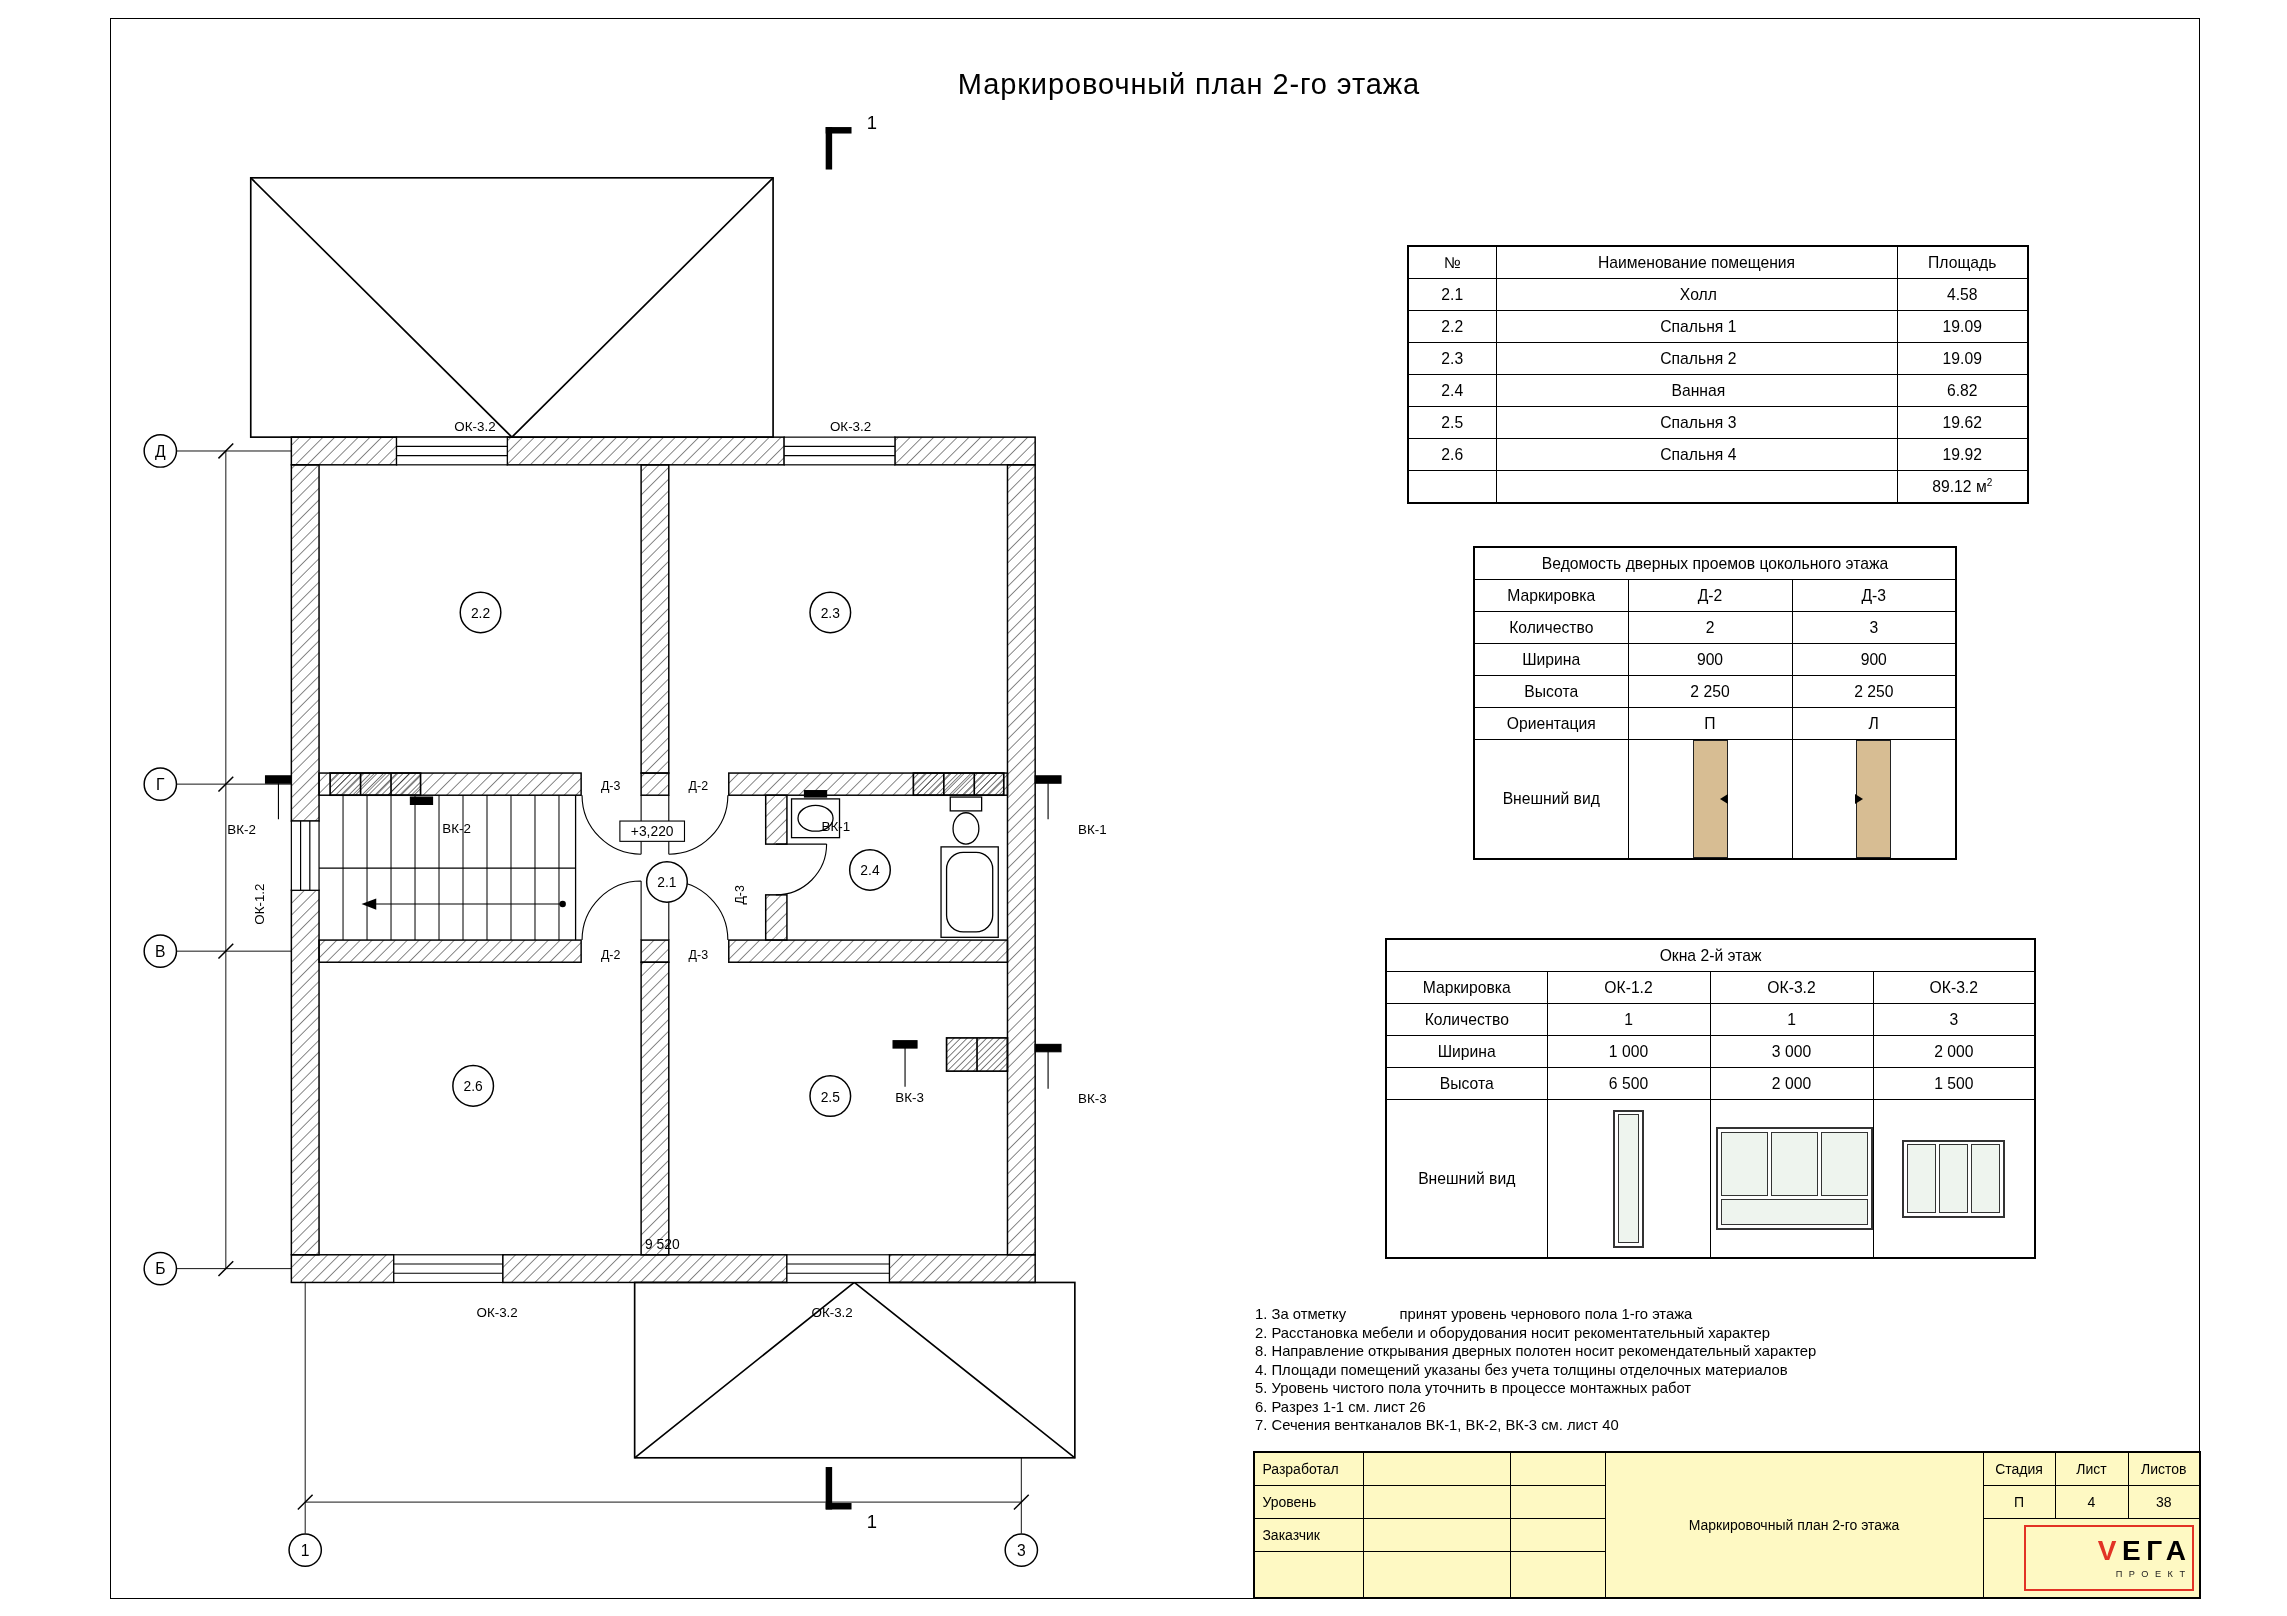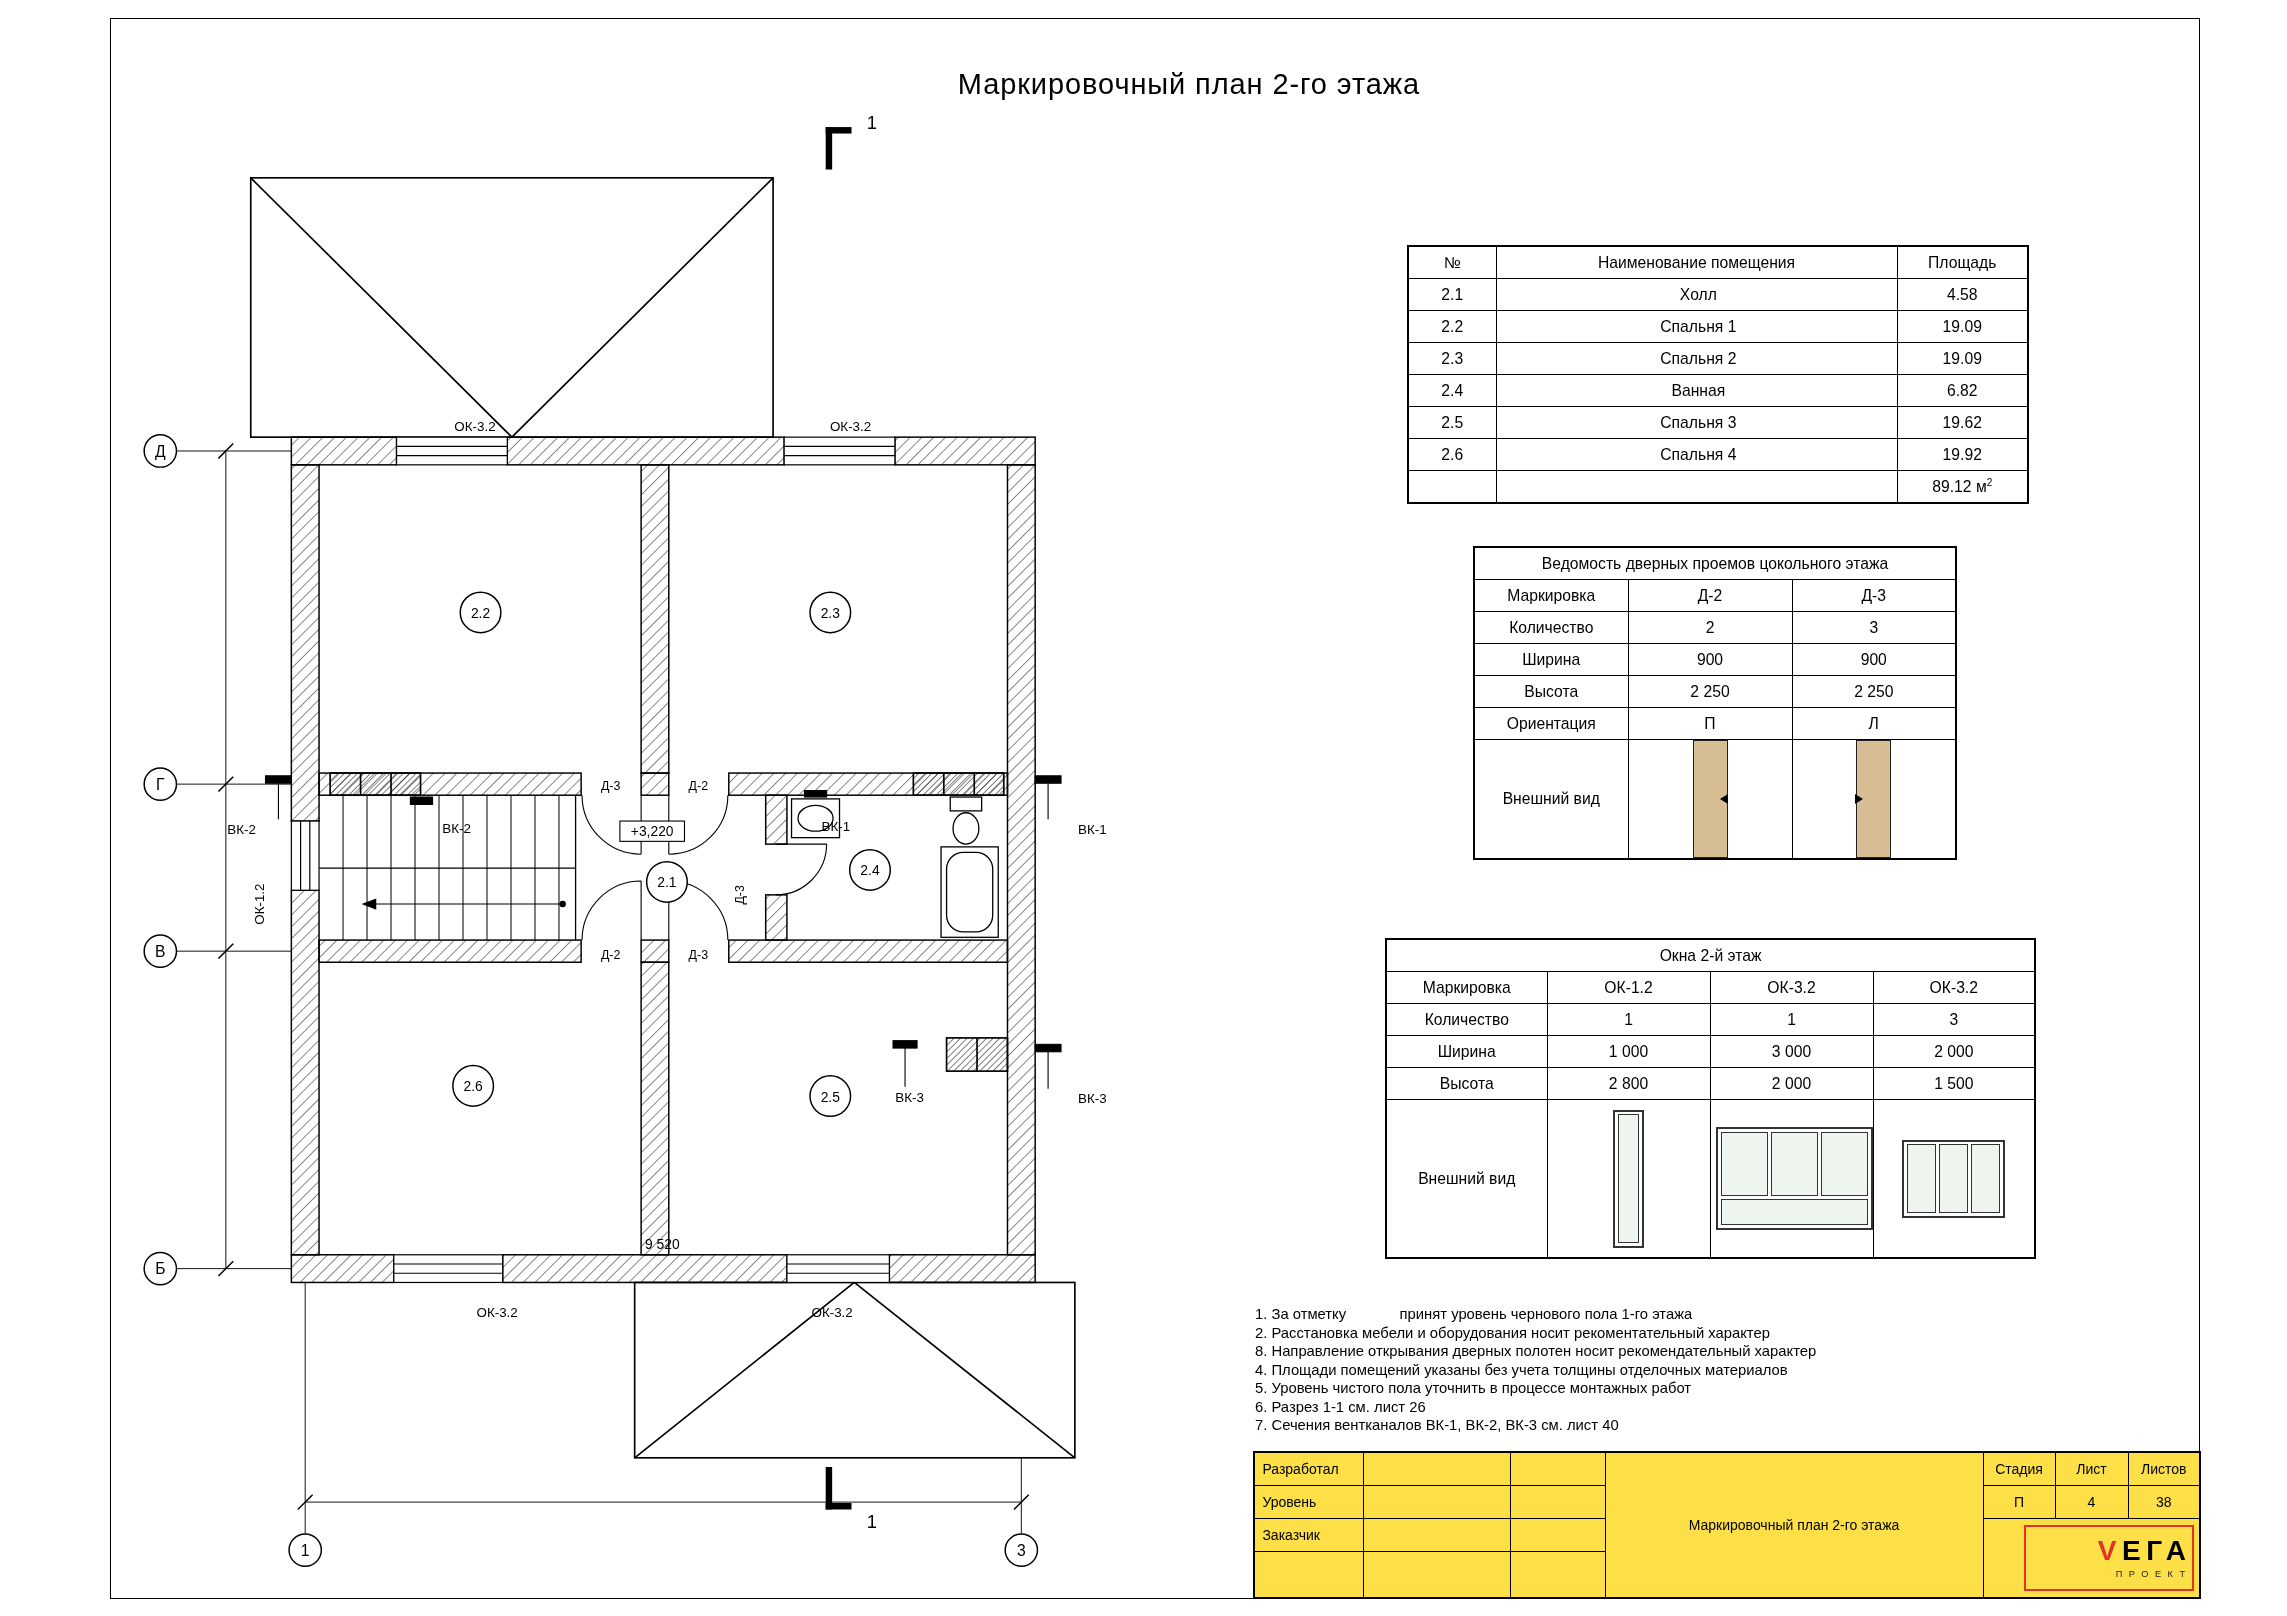--- a/index.html
+++ b/index.html
@@ -35,21 +35,21 @@
   .win-row{display:flex;gap:2.8px;flex:1;}
   .pane{border:1.7px solid #333;background:#eef4ee;flex:1;}
   .win-ok12{width:31px;height:138px;}
   .win-ok32b{width:157px;height:103px;}
   .win-ok32b .bot1{flex:0 0 26px;}
   .win-ok32s{width:103px;height:78px;}
 
   .notes{position:absolute;left:1255px;top:1305px;width:812px;font-size:14.8px;line-height:18.5px;}
 
   table.tb{position:absolute;left:1253px;top:1451px;width:946px;height:148px;
-           border-collapse:collapse;table-layout:fixed;border:2.2px solid #000;background:#fde047;}
+           border-collapse:collapse;table-layout:fixed;border:2.2px solid #000;background:#fef9c3;}
   table.tb td{border:1.3px solid #000;font-size:14px;padding:0 7.4px;vertical-align:middle;overflow:hidden;}
   table.tb td.c{text-align:center;padding:0 1.8px;}
   .tb-title-cell{text-align:center;font-size:17.5px;}
   .tb-logo-cell{padding:3.7px !important;}
   .logo{margin-left:auto;margin-right:1.8px;width:170px;height:66px;border:2.8px solid #e23325;
         display:flex;flex-direction:column;align-items:flex-end;justify-content:center;box-sizing:border-box;}
   .logo-main{font-size:28px;font-weight:bold;letter-spacing:5.5px;line-height:1;white-space:nowrap;}
   .logo-main .v{color:#e23325;}
   .logo-sub{font-size:9.2px;letter-spacing:6.5px;margin-top:3.7px;color:#222;white-space:nowrap;}
   sup{font-size:10px;}
@@ -396,21 +396,21 @@
       <td>3</td>
     </tr>
     <tr>
       <td>Ширина</td>
       <td>1 000</td>
       <td>3 000</td>
       <td>2 000</td>
     </tr>
     <tr>
       <td>Высота</td>
-      <td>2 800</td>
+      <td>6 500</td>
       <td>2 000</td>
       <td>1 500</td>
     </tr>
     <tr>
       <td class="view-cell">Внешний вид</td>
       <td class="view-cell">
         <div class="win win-ok12">
               <div class="win-row">
                 <div class="pane"></div>
               </div>

